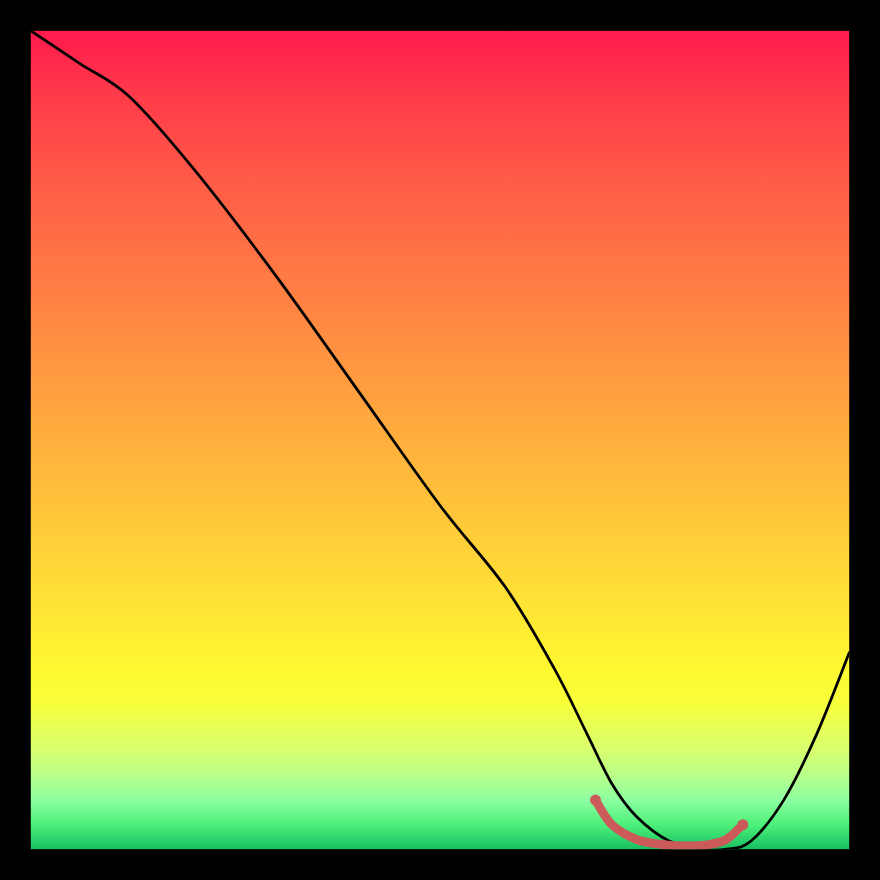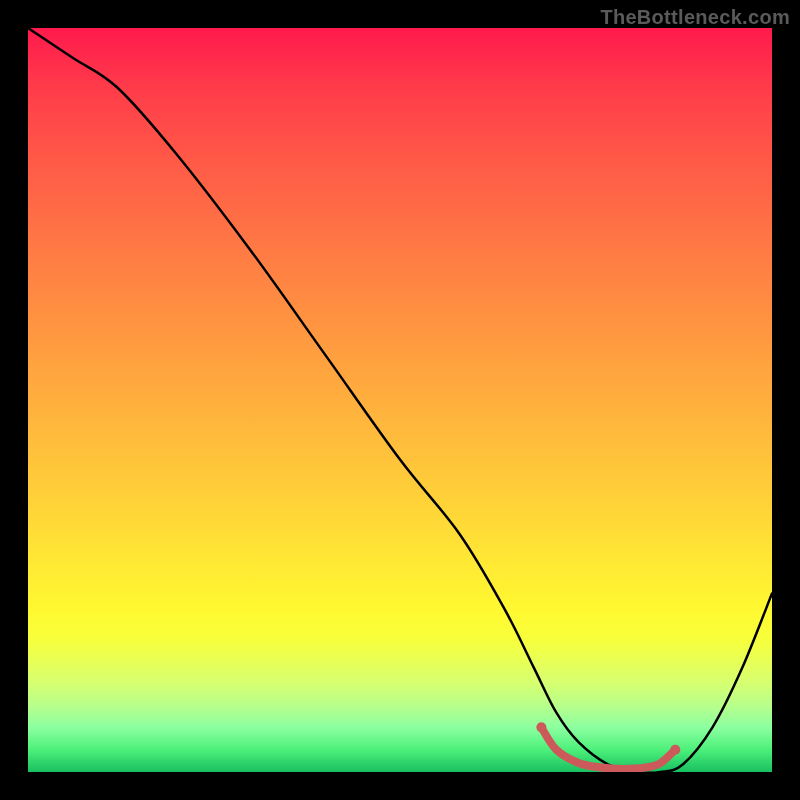--- a/index.html
+++ b/index.html
@@ -60,21 +60,20 @@
     position: absolute;
     inset: 0;
     width: 100%;
     height: 100%;
   }
 </style>
 </head>
 <body>
 
 <div class="container">
-  <div class="watermark">TheBottleneck.com</div>
 
   <div class="plot">
     <div class="gradient-bg"></div>
     <svg class="curve" viewBox="0 0 744 744" preserveAspectRatio="none">
       <path id="main-curve" fill="none" stroke="#000" stroke-width="2.5" stroke-linecap="round" stroke-linejoin="round" d="M 0,0 C 7.44,4.959999999999998 29.759999999999998,19.839999999999996 44.64,29.75999999999999 C 59.52,39.679999999999986 71.92,43.39999999999998 89.28,59.51999999999998 C 106.64,75.63999999999999 126.48000000000002,99.2 148.8,126.48000000000002 C 171.12,153.76000000000002 198.39999999999998,189.72000000000006 223.2,223.20000000000005 C 248,256.68000000000006 272.8,292.64 297.6,327.35999999999996 C 322.40000000000003,362.0799999999999 349.68,401.76000000000005 372,431.52000000000004 C 394.32,461.28000000000003 414.15999999999997,481.12 431.52,505.91999999999996 C 448.88,530.7199999999999 463.76,557.9999999999999 476.16,580.3199999999999 C 488.56000000000006,602.64 497.24,622.48 505.92,639.84 C 514.6,657.2 520.8000000000001,672.08 528.24,684.48 C 535.68,696.88 541.8799999999999,705.5600000000001 550.56,714.24 C 559.24,722.92 570.4000000000001,731.5999999999999 580.32,736.56 C 590.24,741.52 601.4,742.76 610.0799999999999,744 C 618.7599999999999,745.24 624.9599999999999,745.24 632.4,744 C 639.84,742.76 646.04,744 654.72,736.56 C 663.4000000000001,729.1199999999999 674.5600000000001,715.48 684.48,699.36 C 694.4,683.24 704.32,662.1600000000001 714.24,639.84 C 724.16,617.52 739.04,577.84 744,565.44"></path>
       <path id="valley-path" fill="none" stroke="#cc5a5a" stroke-width="8" stroke-linecap="round" stroke-linejoin="round" d="M 513.36,699.36 C 515.84,703.08 522.04,715.728 528.24,721.68 C 534.44,727.632 543.1199999999999,732.096 550.56,735.072 C 558,738.048 565.4399999999999,738.544 572.88,739.536 C 580.32,740.5279999999999 587.76,741.024 595.2,741.024 C 602.6400000000001,741.024 611.3199999999999,740.5279999999999 617.52,739.536 C 623.72,738.544 627.4399999999999,738.048 632.4,735.072 C 637.36,732.096 644.8,723.9119999999999 647.28,721.68"></path>
       <g id="valley-dots">
           <circle cx="513.36" cy="699.36" r="5" fill="#cc5a5a"></circle>
           <circle cx="647.28" cy="721.68" r="5" fill="#cc5a5a"></circle>
         </g>

